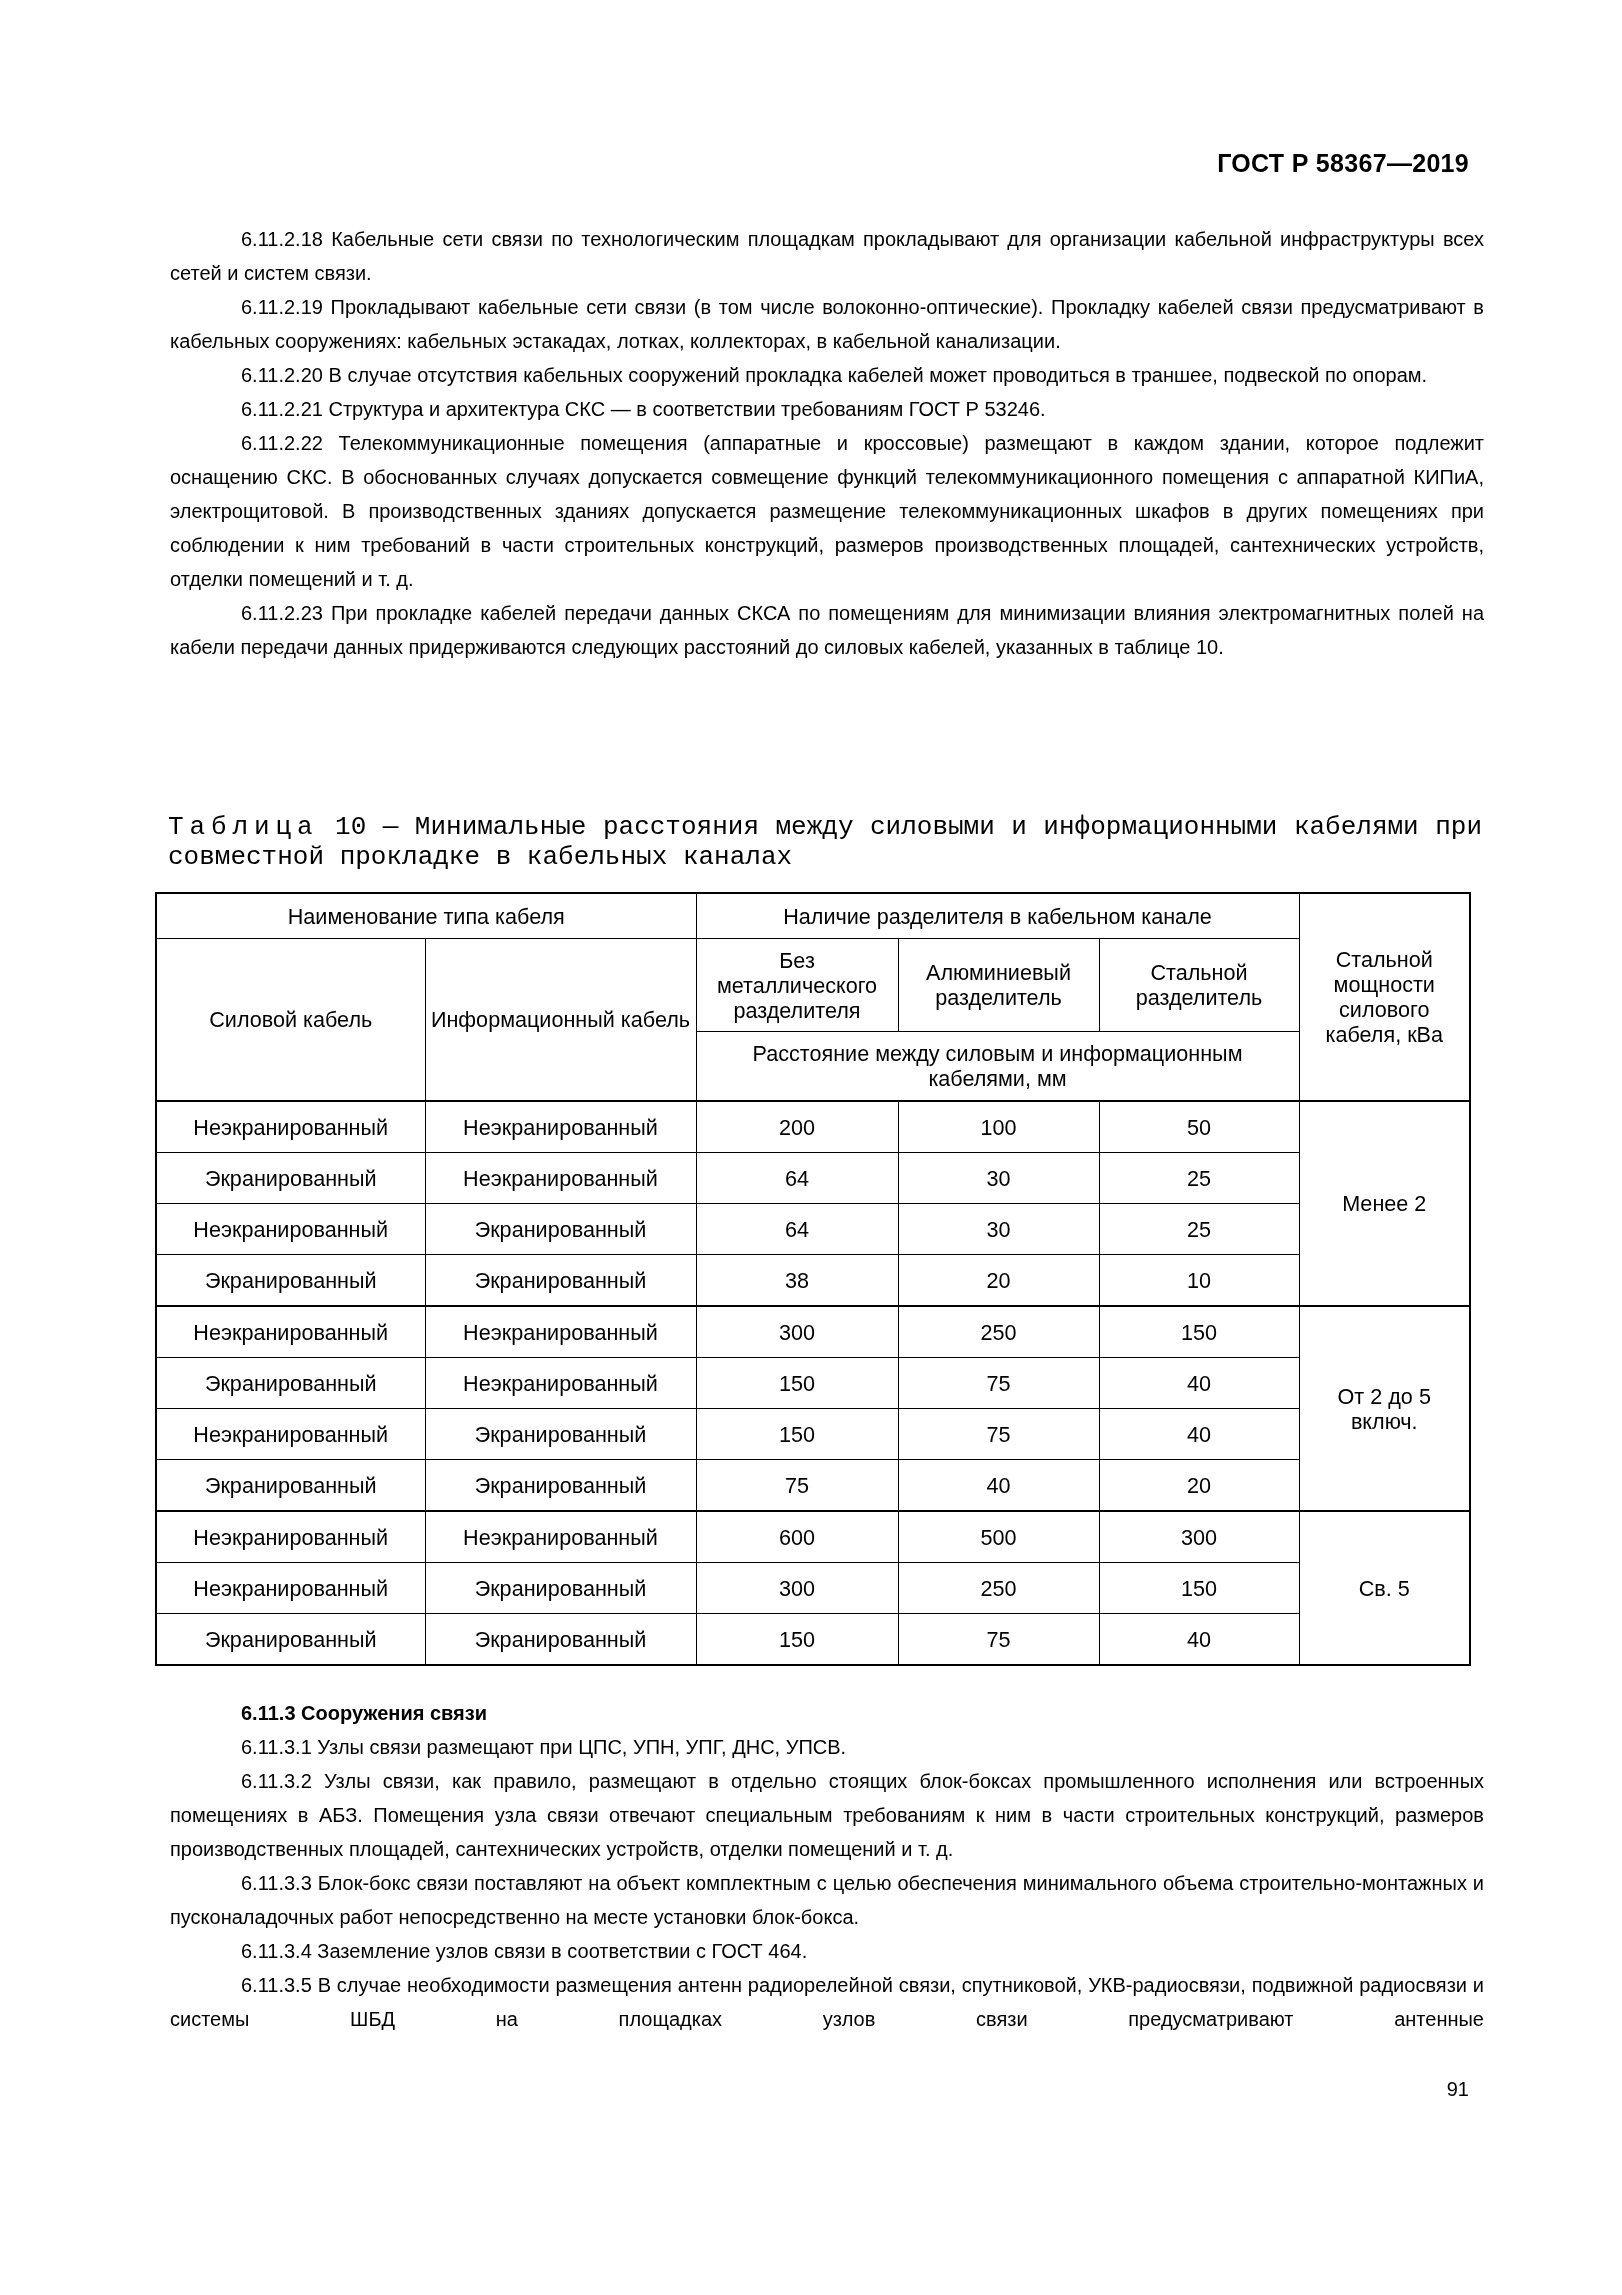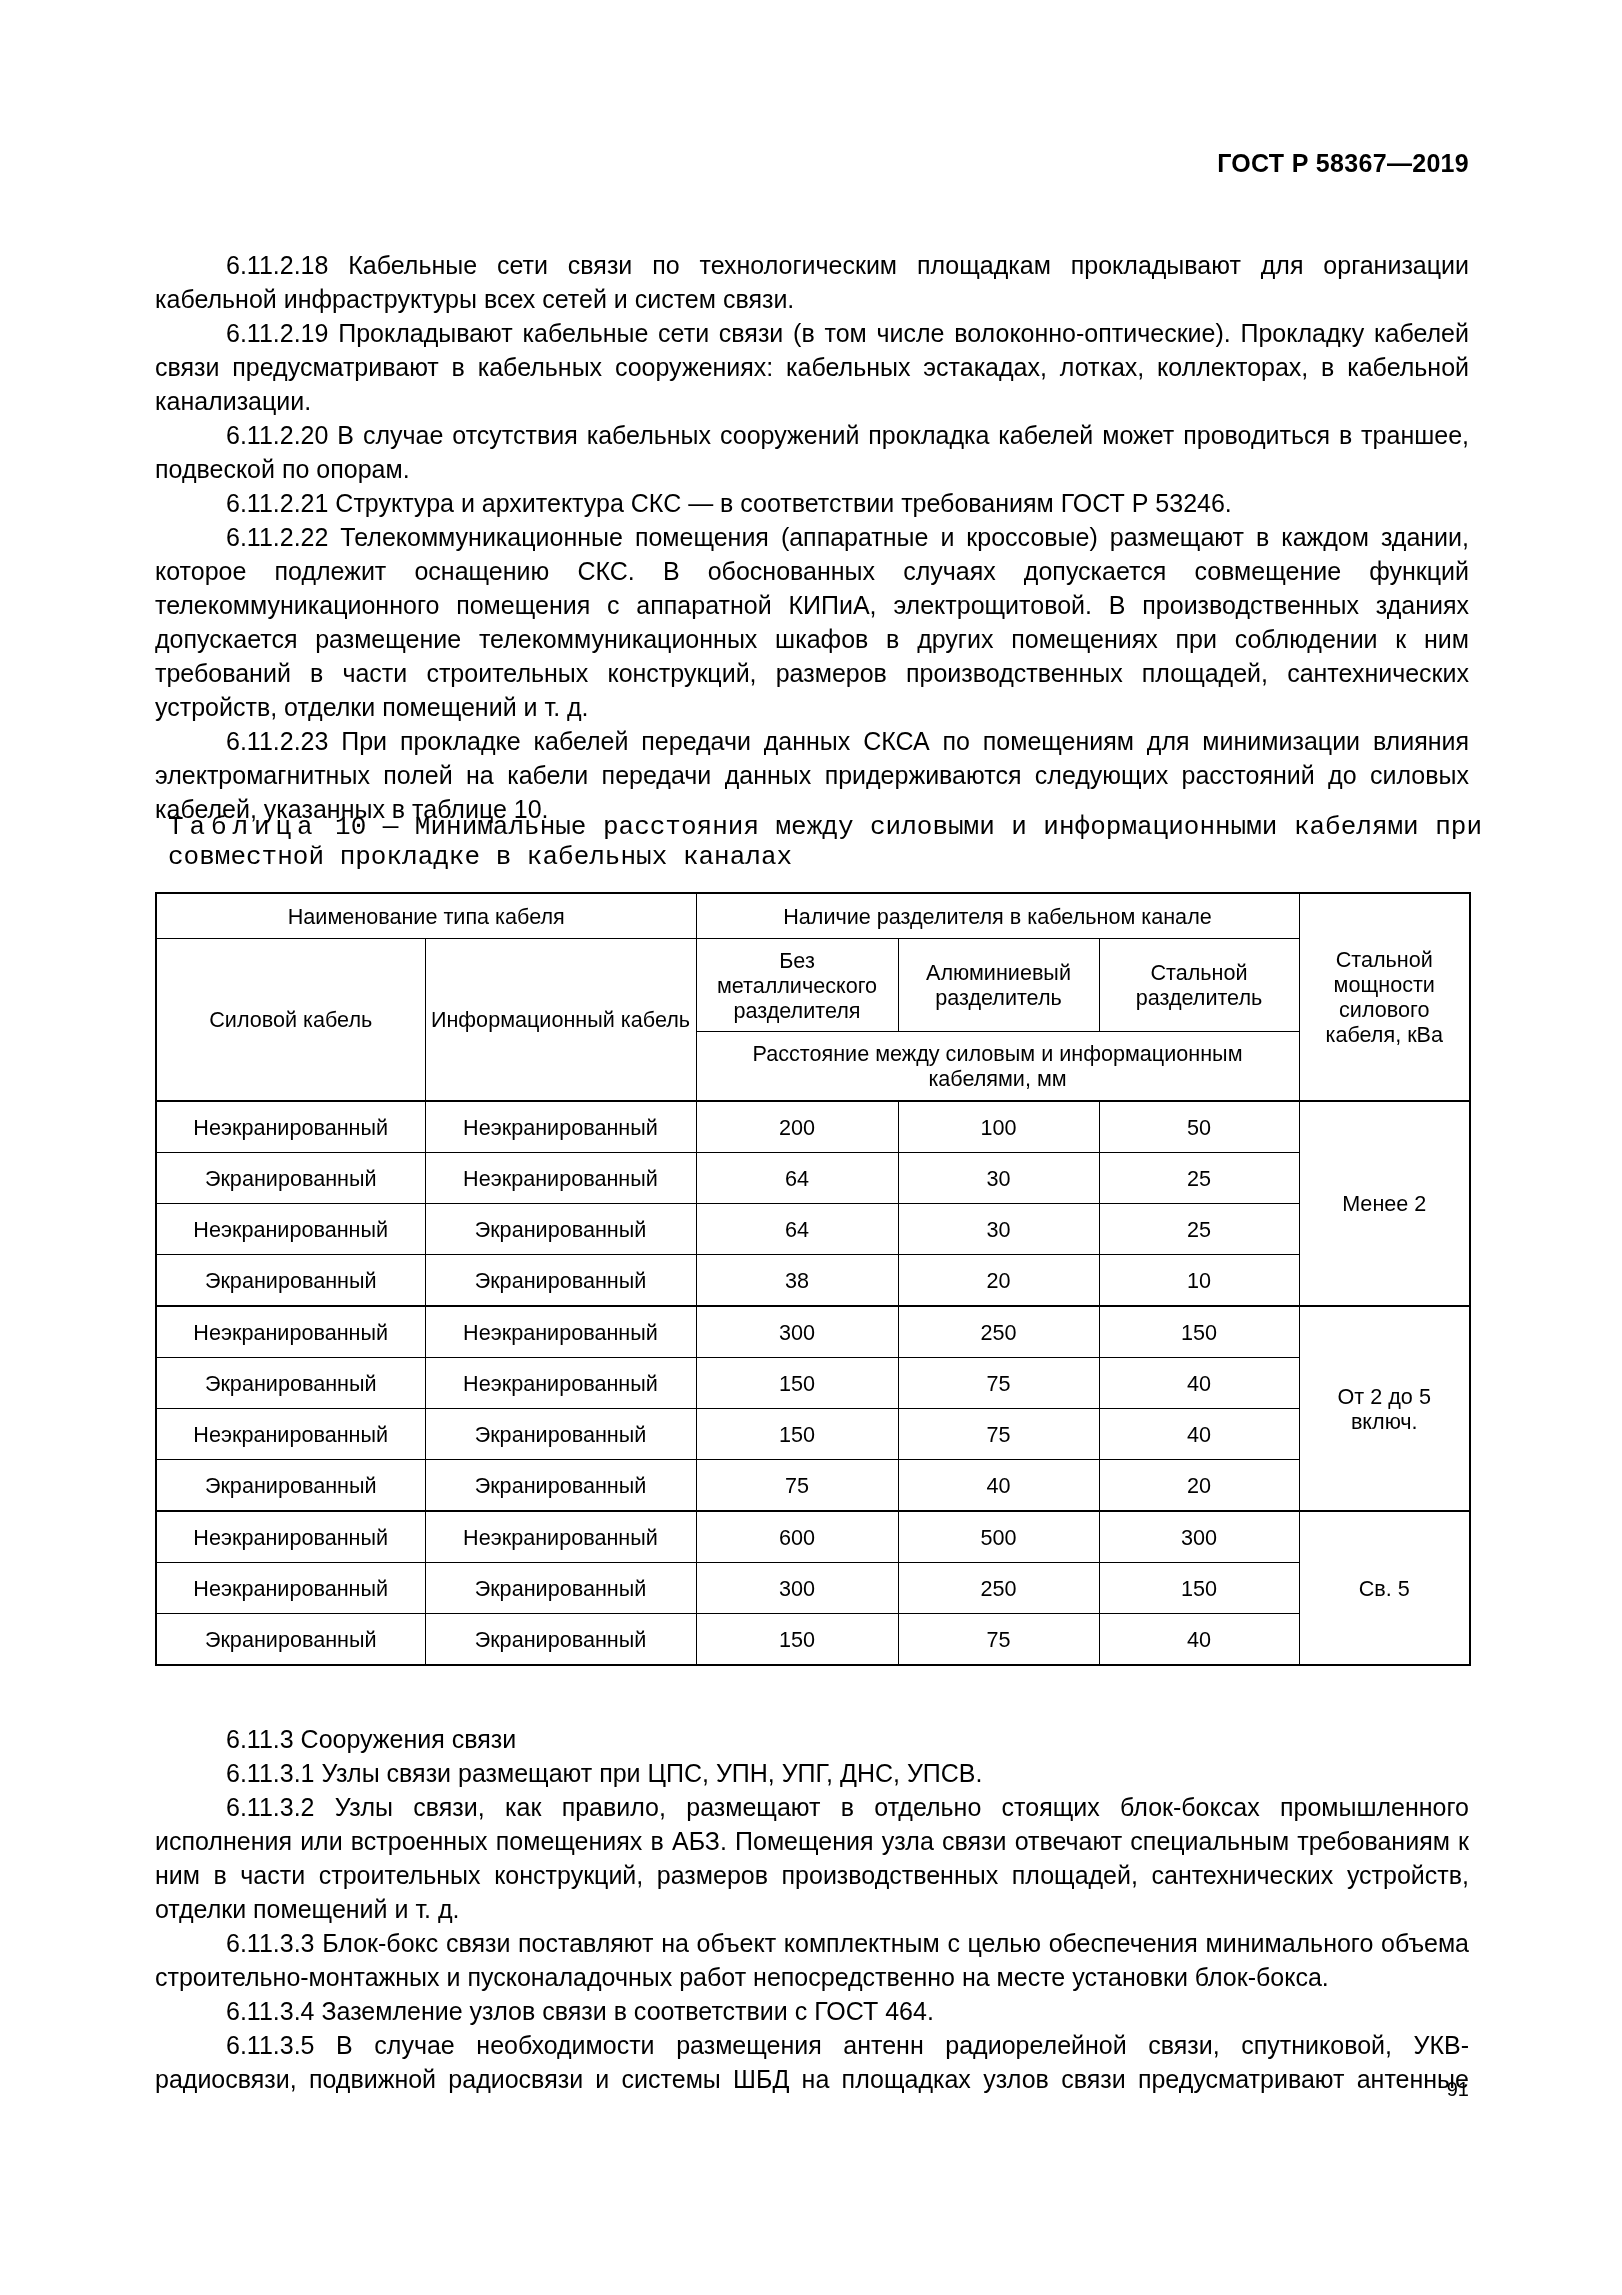--- a/index.html
+++ b/index.html
@@ -5,27 +5,27 @@
   html, body { margin: 0; padding: 0; background: #ffffff; }
   body {
     width: 1623px; height: 2295px; position: relative; overflow: hidden;
     font-family: "Liberation Sans", sans-serif; color: #000;
   }
   .page-header {
     position: absolute; top: 149px; right: 154px;
     font-weight: bold; font-size: 25px; letter-spacing: 0.3px; margin-left: 26px;
   }
   .body-text {
-    position: absolute; left: 155px; width: 1314px;
-    font-size: 25px; line-height: 34px; margin-top: 26px;
+    position: absolute; left: 170px; width: 1314px;
+    font-size: 20px; line-height: 34px;
   }
   .body-text p {
     margin: 0; text-indent: 71px; text-align: justify;
   }
-  .body-text p.heading { font-weight: normal; }
+  .body-text p.heading { font-weight: bold; }
   #block1 { top: 222px; }
   #block2 { top: 1696px; }
   .caption {
     position: absolute; left: 168px; width: 1314px; top: 812px;
     font-size: 26px; line-height: 30px; text-align: justify; font-family: Liberation Mono, monospace;
   }
   .caption .spaced { letter-spacing: 5.9px; }
   table.data {
     position: absolute; left: 155px; top: 892px;
     border-collapse: collapse; table-layout: fixed;

